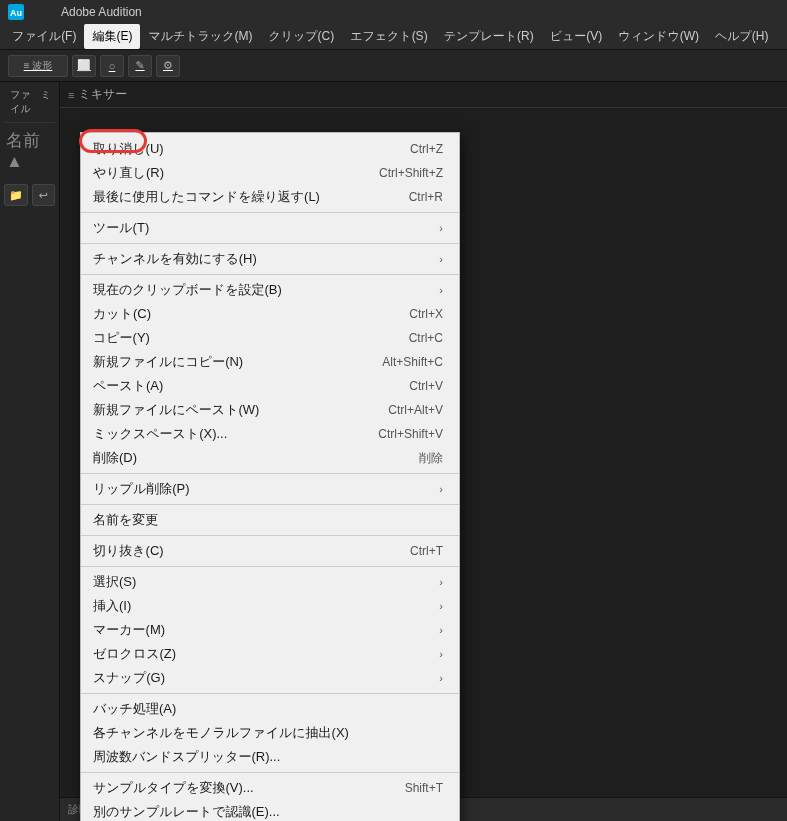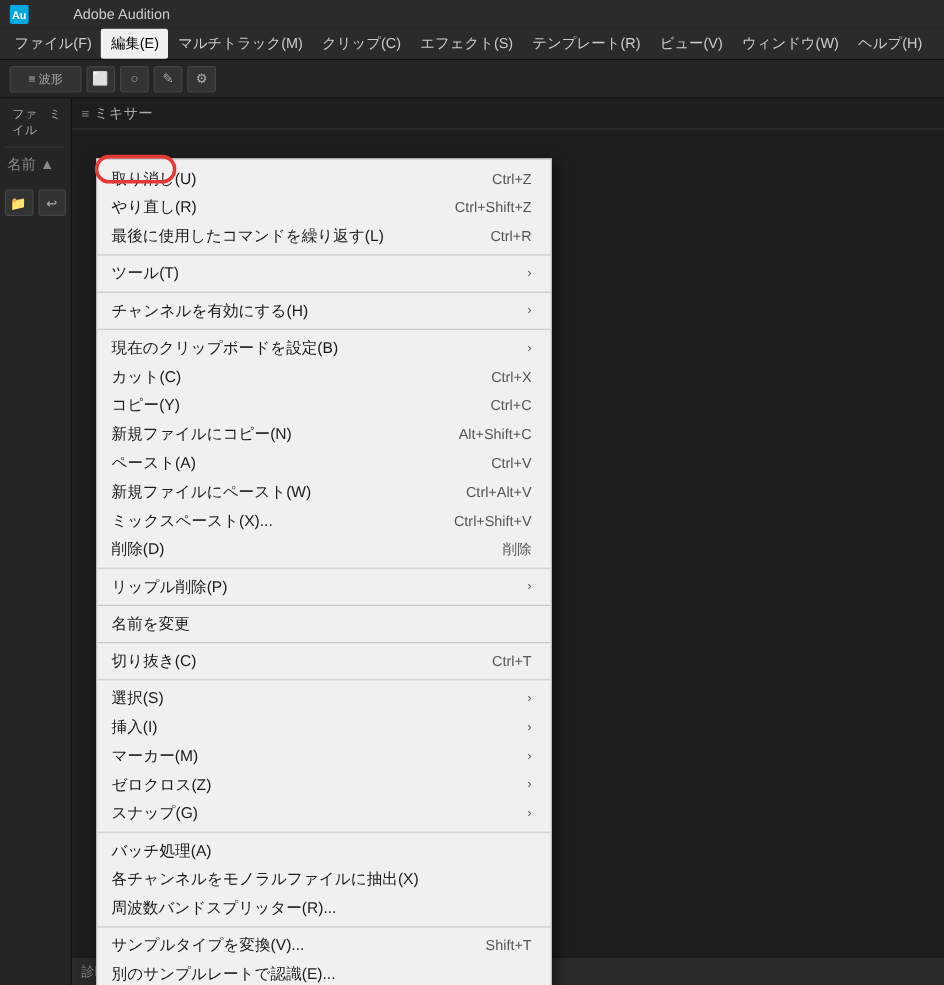--- a/index.html
+++ b/index.html
@@ -60,20 +60,21 @@
 
     
     .toolbar-row {
       background: #252525;
       height: 32px;
       display: flex;
       align-items: center;
       padding: 0 8px;
       gap: 4px;
       border-bottom: 1px solid #111;
+      text-decoration: underline;
     }
     .toolbar-btn {
       width: 24px;
       height: 22px;
       background: #333;
       border: 1px solid #444;
       display: flex;
       align-items: center;
       justify-content: center;
       color: #aaa;
@@ -102,21 +103,21 @@
       margin-bottom: 4px;
       text-align: right;
     }
     .sidebar-tab {
       font-size: 10px;
       color: #aaa;
       padding: 2px 4px;
       cursor: pointer;
     }
     .sidebar-label {
-      font-size: 12px;
+      font-size: 17px;
       color: #888;
       padding: 4px 2px;
     }
 
     
     .content-area {
       flex: 1;
       background: #1e1e1e;
       position: relative;
     }

